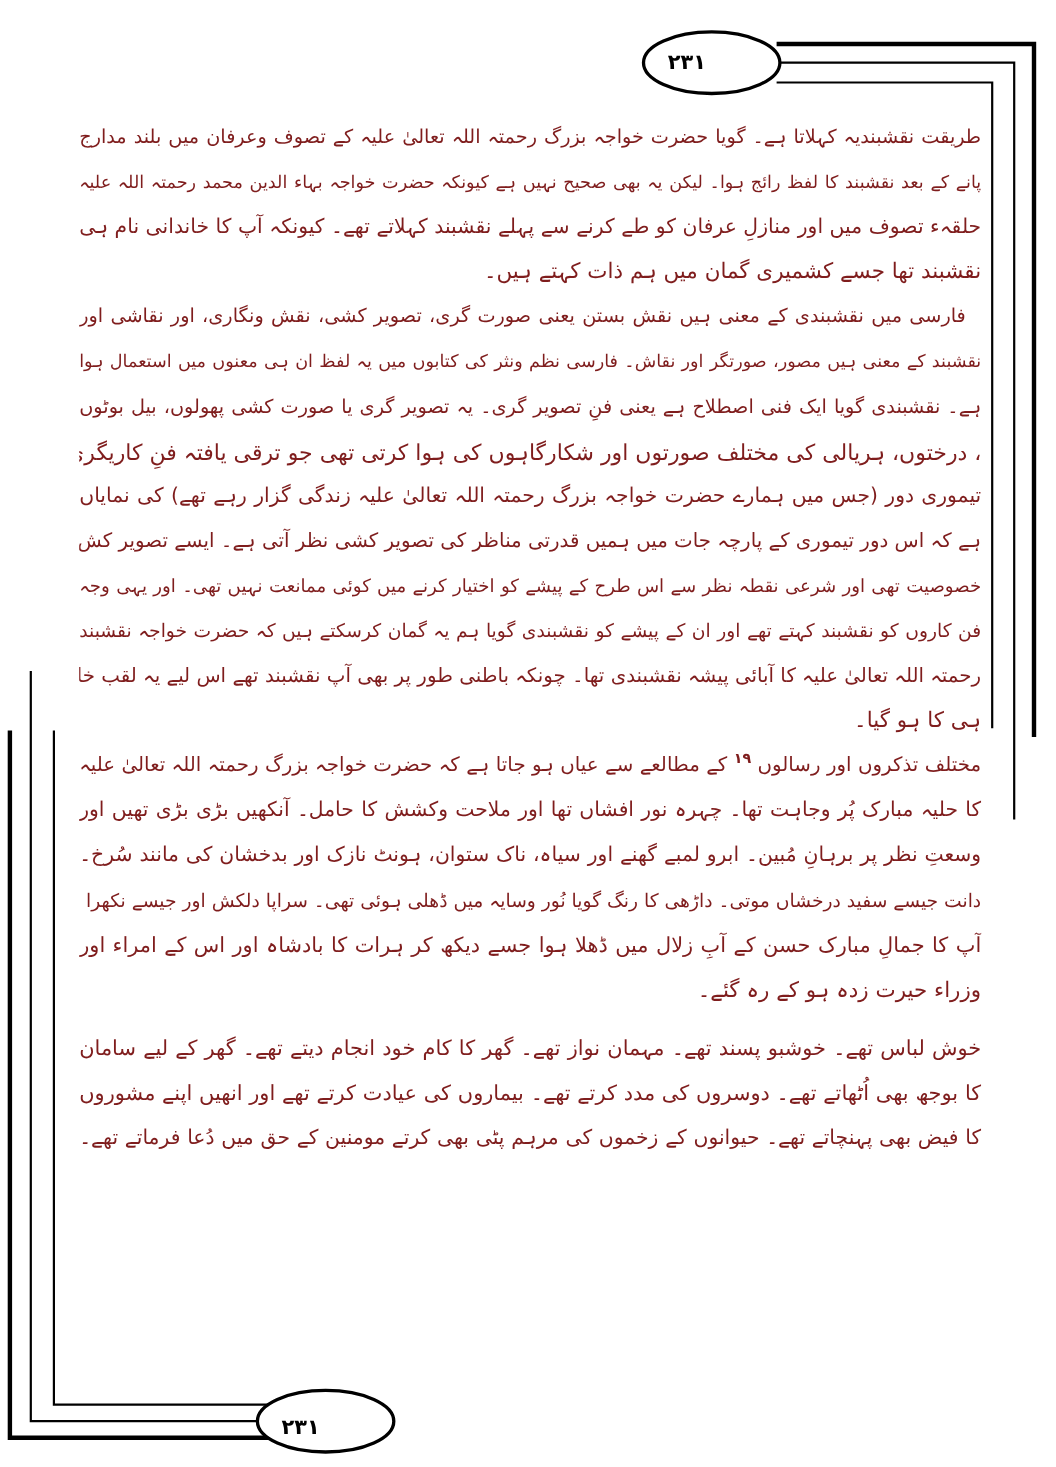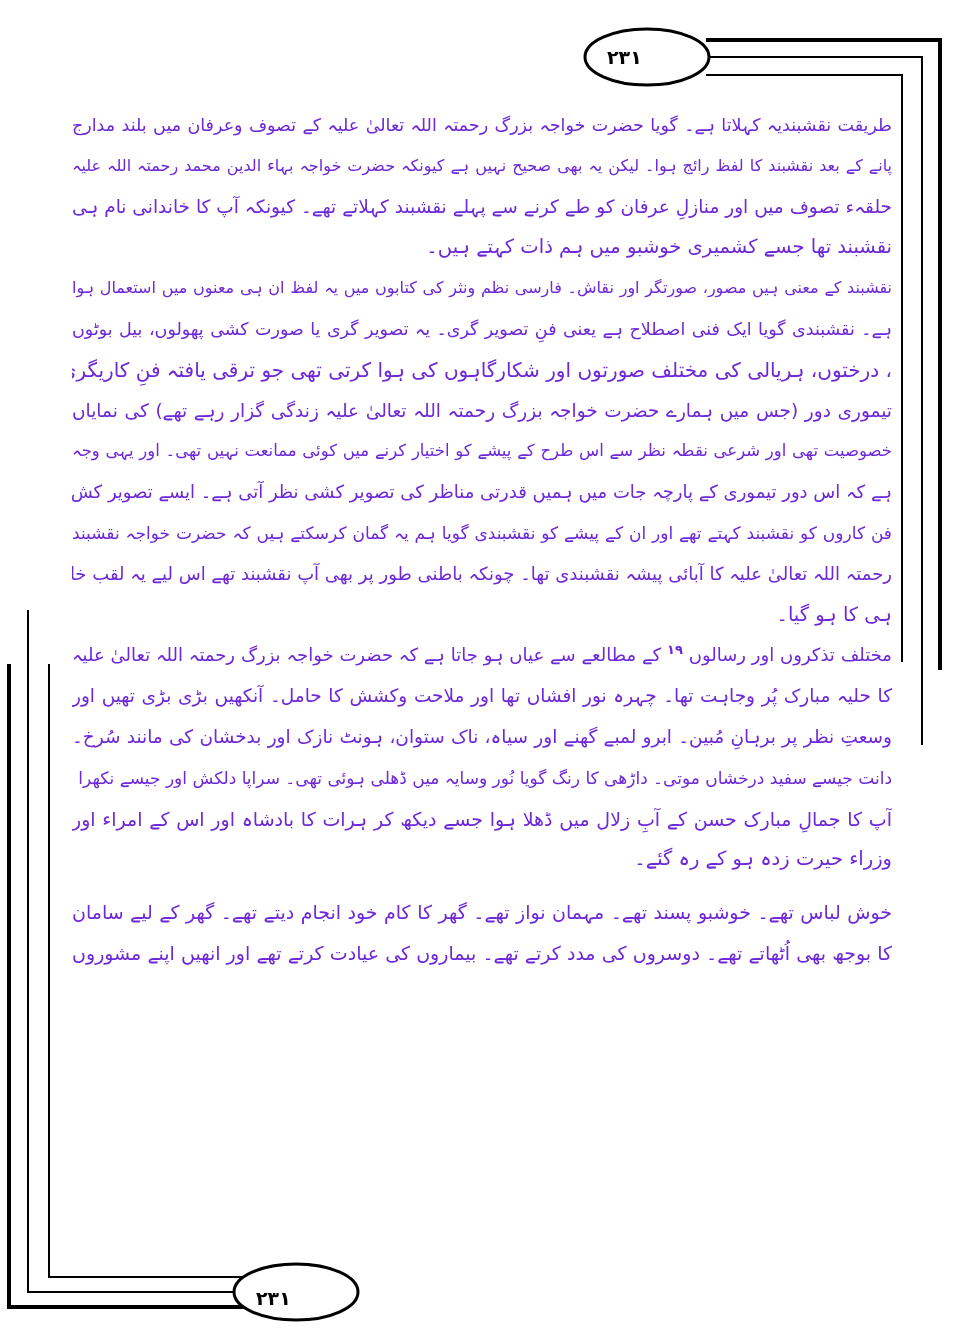--- a/index.html
+++ b/index.html
@@ -17,21 +17,21 @@
     .page-num.top { left: 607px; top: 47px; }
     .page-num.bottom { left: 256px; top: 1288px; }
     .content {
       position: absolute;
       left: 72px;
       top: 105px;
       width: 820px;
       direction: rtl;
       font-family: "DejaVu Sans", sans-serif;
       font-size: 19.5px;
-      color: #6d28d9;
+      color: #7f1d1d;
     }
     .line {
       height: 40.8px;
       line-height: 40.8px;
       white-space: nowrap;
       text-align: justify;
       text-align-last: justify;
       overflow: hidden;
     }
     .line.last { text-align-last: right; }
@@ -63,30 +63,31 @@
 
 <div class="page-num top">۲۳۱</div>
 <div class="page-num bottom">۲۳۱</div>
 
 <div class="content">
 
   <div>
     <div class="line" style="font-size: 17.5px;">طریقت نقشبندیہ کہلاتا ہے۔ گویا حضرت خواجہ بزرگ رحمتہ اللہ تعالیٰ علیہ کے تصوف وعرفان میں بلند مدارج</div>
     <div class="line" style="font-size: 16px;">پانے کے بعد نقشبند کا لفظ رائج ہوا۔ لیکن یہ بھی صحیح نہیں ہے کیونکہ حضرت خواجہ بہاء الدین محمد رحمتہ اللہ علیہ</div>
     <div class="line" style="font-size: 18.5px;">حلقہء تصوف میں اور منازلِ عرفان کو طے کرنے سے پہلے نقشبند کہلاتے تھے۔ کیونکہ آپ کا خاندانی نام ہی</div>
-    <div class="line last">نقشبند تھا جسے کشمیری خوشبو میں ہم ذات کہتے ہیں۔</div>
+    <div class="line last">نقشبند تھا جسے کشمیری گمان میں ہم ذات کہتے ہیں۔</div>
   </div>
 
   <div>
+    <div class="line indent" style="font-size: 17.5px;">فارسی میں نقشبندی کے معنی ہیں نقش بستن یعنی صورت گری، تصویر کشی، نقش ونگاری، اور نقاشی اور</div>
     <div class="line" style="font-size: 16px;">نقشبند کے معنی ہیں مصور، صورتگر اور نقاش۔ فارسی نظم ونثر کی کتابوں میں یہ لفظ ان ہی معنوں میں استعمال ہوا</div>
     <div class="line" style="font-size: 17.5px;">ہے۔ نقشبندی گویا ایک فنی اصطلاح ہے یعنی فنِ تصویر گری۔ یہ تصویر گری یا صورت کشی پھولوں، بیل بوٹوں</div>
     <div class="line" style="font-size: 20px;">، درختوں، ہریالی کی مختلف صورتوں اور شکارگاہوں کی ہوا کرتی تھی جو ترقی یافتہ فنِ کاریگری کی صورت میں</div>
     <div class="line" style="font-size: 18.5px;">تیموری دور (جس میں ہمارے حضرت خواجہ بزرگ رحمتہ اللہ تعالیٰ علیہ زندگی گزار رہے تھے) کی نمایاں</div>
+    <div class="line" style="font-size: 18px;">ہے کہ اس دور تیموری کے پارچہ جات میں ہمیں قدرتی مناظر کی تصویر کشی نظر آتی ہے۔ ایسے تصویر کش</div>
     <div class="line" style="font-size: 16.5px;">خصوصیت تھی اور شرعی نقطہ نظر سے اس طرح کے پیشے کو اختیار کرنے میں کوئی ممانعت نہیں تھی۔ اور یہی وجہ</div>
-    <div class="line" style="font-size: 18px;">ہے کہ اس دور تیموری کے پارچہ جات میں ہمیں قدرتی مناظر کی تصویر کشی نظر آتی ہے۔ ایسے تصویر کش</div>
     <div class="line" style="font-size: 17px;">فن کاروں کو نقشبند کہتے تھے اور ان کے پیشے کو نقشبندی گویا ہم یہ گمان کرسکتے ہیں کہ حضرت خواجہ نقشبند</div>
     <div class="line" style="font-size: 18px;">رحمتہ اللہ تعالیٰ علیہ کا آبائی پیشہ نقشبندی تھا۔ چونکہ باطنی طور پر بھی آپ نقشبند تھے اس لیے یہ لقب خاص آپ</div>
     <div class="line last">ہی کا ہو گیا۔</div>
   </div>
 
   <div>
     <div class="line" style="font-size: 18px;">
       <span>مختلف تذکروں اور رسالوں</span>
       <sup class="fn">۱۹</sup>
       <span>کے مطالعے سے عیاں ہو جاتا ہے کہ حضرت خواجہ بزرگ رحمتہ اللہ تعالیٰ علیہ</span>
@@ -95,14 +96,15 @@
     <div class="line" style="font-size: 18.5px;">وسعتِ نظر پر برہانِ مُبین۔ ابرو لمبے گھنے اور سیاہ، ناک ستوان، ہونٹ نازک اور بدخشان کی مانند سُرخ۔</div>
     <div class="line" style="font-size: 17px;">دانت جیسے سفید درخشاں موتی۔ داڑھی کا رنگ گویا نُور وسایہ میں ڈھلی ہوئی تھی۔ سراپا دلکش اور جیسے نکھرا ہوا</div>
     <div class="line" style="font-size: 19px;">آپ کا جمالِ مبارک حسن کے آبِ زلال میں ڈھلا ہوا جسے دیکھ کر ہرات کا بادشاہ اور اس کے امراء اور</div>
     <div class="line last">وزراء حیرت زدہ ہو کے رہ گئے۔</div>
   </div>
   <div class="gap"></div>
 
   <div>
     <div class="line" style="font-size: 19px;">خوش لباس تھے۔ خوشبو پسند تھے۔ مہمان نواز تھے۔ گھر کا کام خود انجام دیتے تھے۔ گھر کے لیے سامان</div>
     <div class="line" style="font-size: 19px;">کا بوجھ بھی اُٹھاتے تھے۔ دوسروں کی مدد کرتے تھے۔ بیماروں کی عیادت کرتے تھے اور انھیں اپنے مشوروں</div>
+    <div class="line" style="font-size: 18.5px;">کا فیض بھی پہنچاتے تھے۔ حیوانوں کے زخموں کی مرہم پٹی بھی کرتے مومنین کے حق میں دُعا فرماتے تھے۔</div>
   </div>
 </div>
 
 </body></html>

